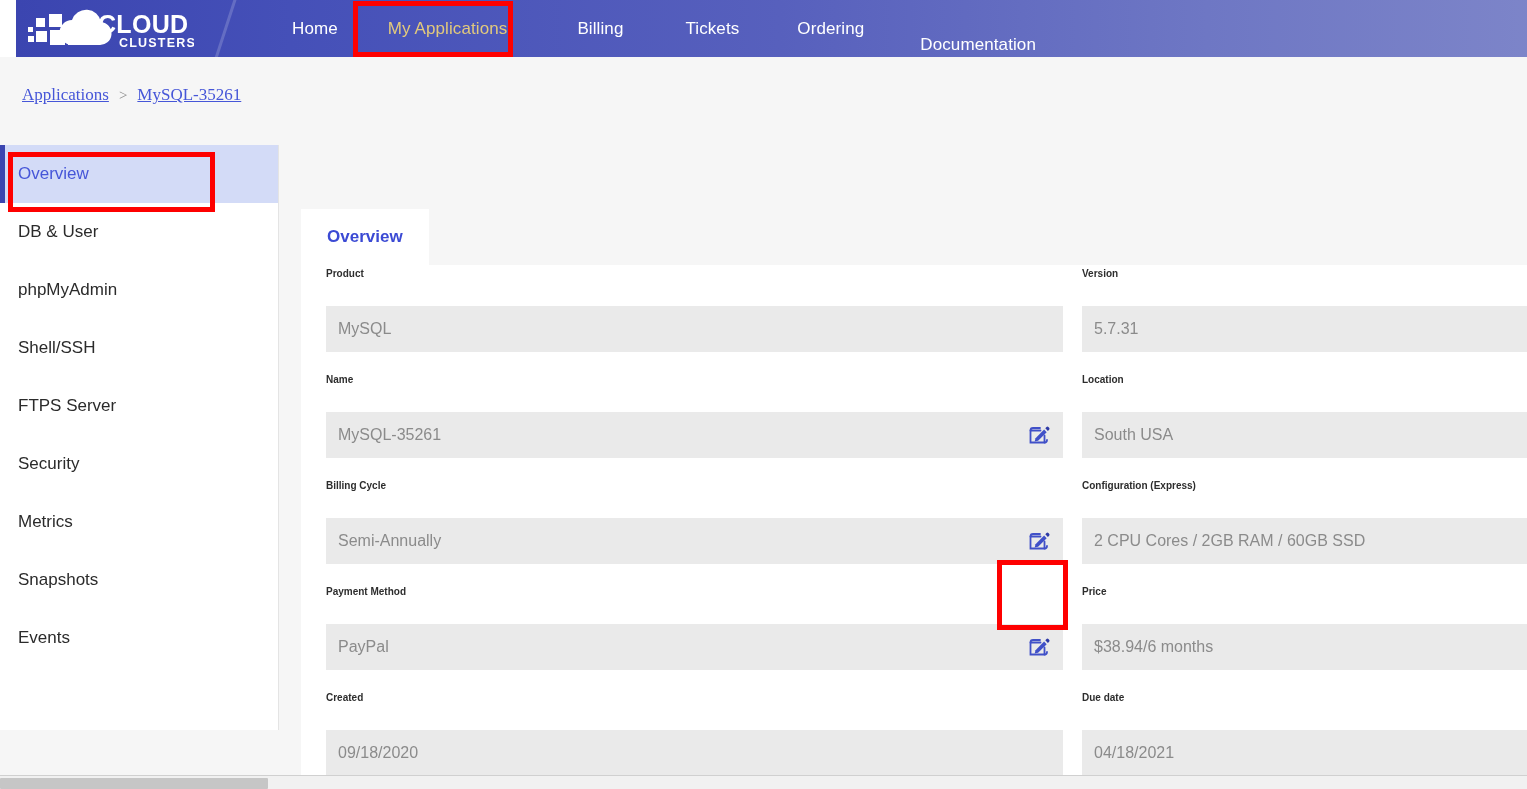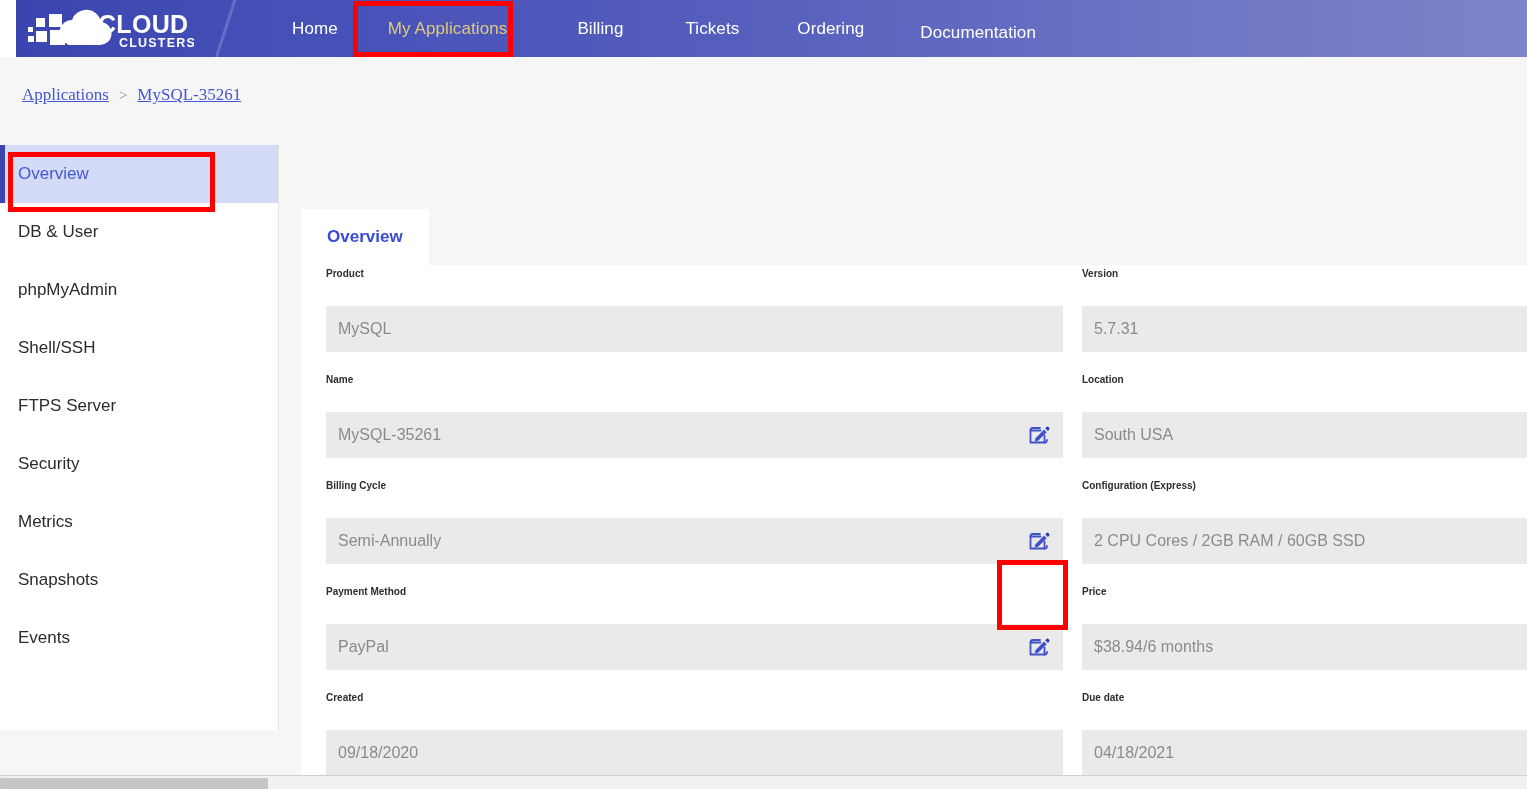--- a/index.html
+++ b/index.html
@@ -34,21 +34,21 @@
     color: #ffffff; font-size: 17px; line-height: 57px;
     padding: 0 22px; height: 57px; cursor: pointer;
     white-space: nowrap; letter-spacing: .1px;
   }
   .nav-item.active { color: #e2c97c; }
   #nav-myapps { padding: 0 26px; }
   #nav-home { padding: 0 24px; margin-left: 4px; }
   #nav-billing { padding: 0 24px; margin-left: 20px; }
   #nav-tickets { padding: 0 24px; margin-left: 14px; }
   #nav-ordering { padding: 0 24px; margin-left: 10px; }
-  #nav-docs { padding: 4px 24px; margin-left: 8px; }
+  #nav-docs { padding: 16px 24px; margin-left: 8px; }
 
   .nav-shadow {
     position: absolute; left: 0; top: 57px; width: 1527px; height: 5px;
     background: linear-gradient(to bottom, rgba(0,0,0,0.22), rgba(0,0,0,0));
   }
 
   
   .page {
     position: absolute; left: 0; top: 57px;
     width: 1527px; height: 732px;

